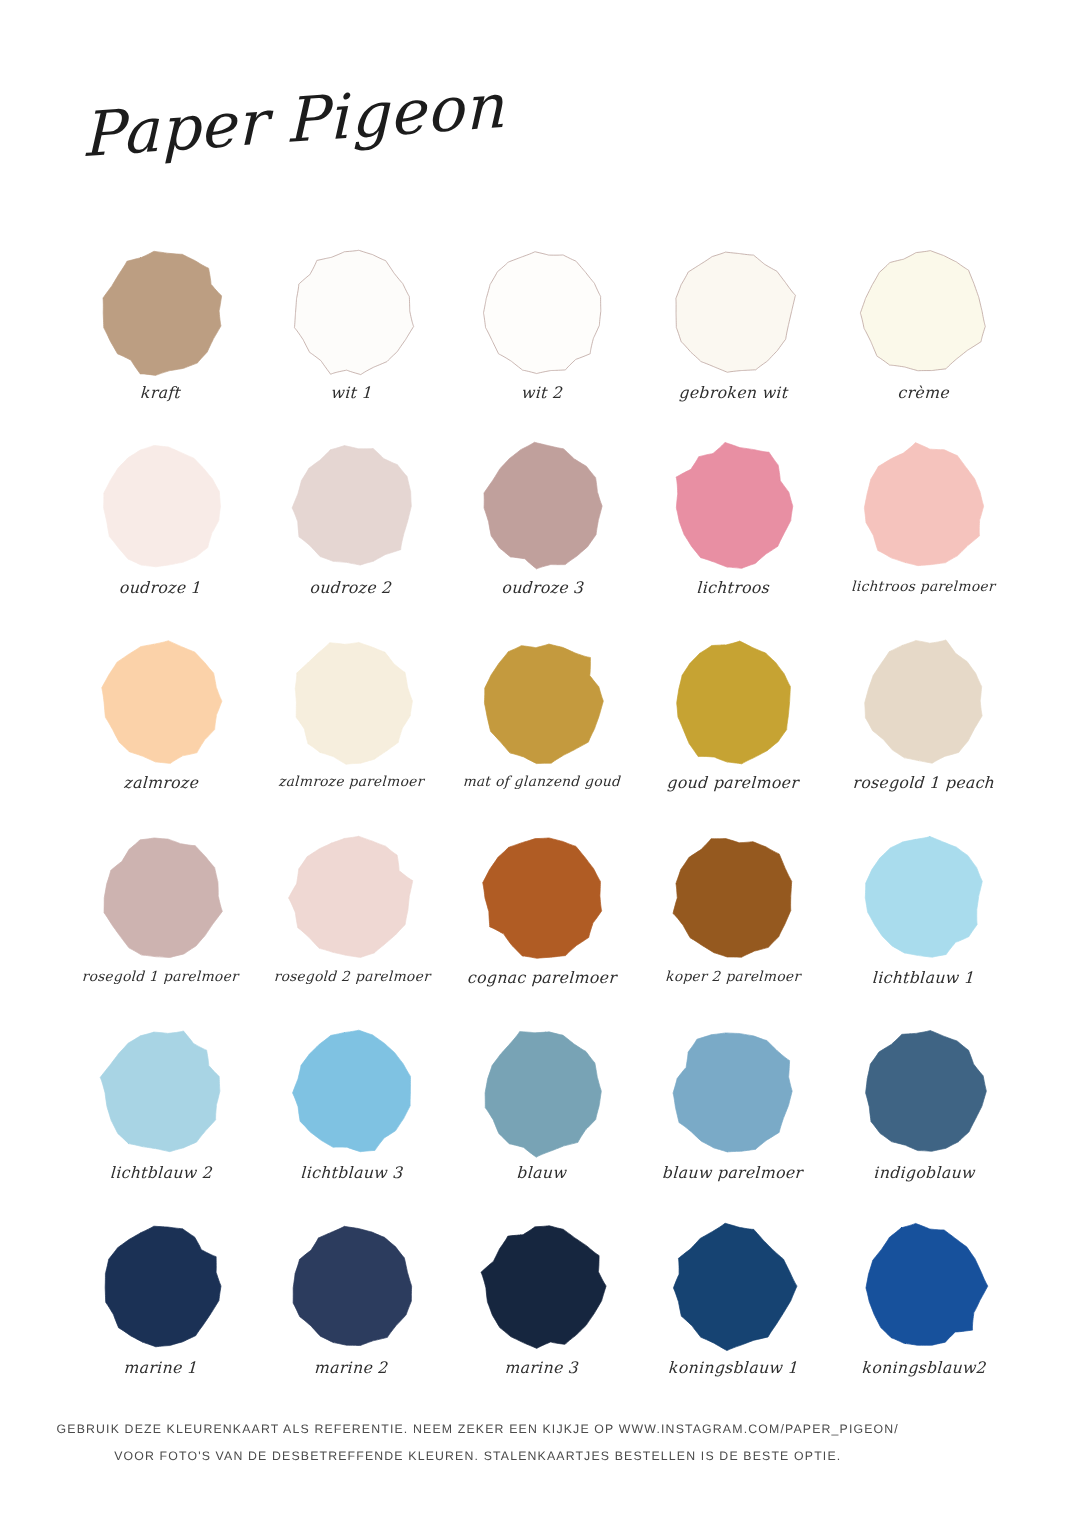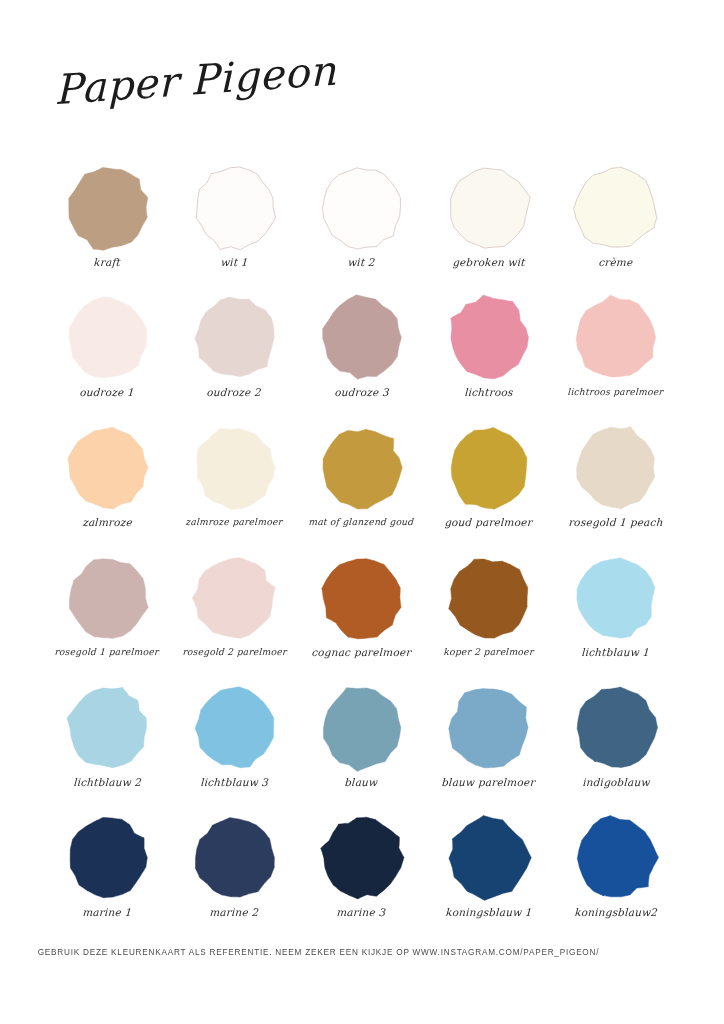--- a/index.html
+++ b/index.html
@@ -392,15 +392,16 @@
               <path d="M 97.94 50.00 C 91.23 62.42, 92.88 59.16, 92.16 60.70 C 86.95 71.91, 87.96 68.39, 87.67 70.36 C 85.57 84.70, 87.89 82.42, 85.86 82.72 C 71.16 84.90, 74.42 83.42, 73.18 84.60 C 64.22 93.15, 67.09 91.62, 65.45 91.97 C 53.56 94.48, 56.87 94.15, 55.20 94.14 C 43.14 94.06, 46.47 94.33, 44.80 94.07 C 32.71 92.17, 35.94 93.16, 34.38 92.43 C 23.04 87.16, 25.83 89.13, 24.61 87.89 C 15.74 78.91, 17.74 81.69, 16.96 80.15 C 11.34 68.93, 12.71 72.07, 12.12 70.48 C 7.80 58.98, 8.75 62.25, 8.40 60.56 C 5.80 48.31, 5.83 51.70, 6.16 50.00 C 8.57 37.70, 7.69 41.02, 8.23 39.40 C 12.16 27.63, 10.57 30.58, 11.62 29.25 C 19.23 19.64, 17.18 22.42, 18.18 20.96 C 25.45 10.42, 23.01 12.98, 24.45 11.88 C 34.87 3.90, 31.68 5.45, 33.43 5.00 C 46.11 1.68, 42.63 1.49, 44.36 2.14 C 56.90 6.81, 53.47 6.00, 55.17 6.16 C 67.45 7.37, 64.38 6.17, 65.76 7.20 C 75.73 14.69, 73.02 12.62, 74.36 13.65 C 84.06 21.18, 81.75 18.72, 82.72 20.14 C 89.78 30.44, 88.07 27.43, 88.81 29.02 C 94.19 40.56, 92.73 37.21, 93.45 38.97 C 98.66 51.76, 98.86 48.29, 97.94 50.00 Z" fill="#17519c" stroke="#17519c" stroke-width="0.55"></path>
             </svg>
           </div>
           <div class="label">koningsblauw2</div>
         </div>
       </div>
     </div>
 
   <div class="footer">
     <div class="footer-line">GEBRUIK DEZE KLEURENKAART ALS REFERENTIE. NEEM ZEKER EEN KIJKJE OP WWW.INSTAGRAM.COM/PAPER_PIGEON/</div>
+    <div class="footer-line">VOOR FOTO'S VAN DE DESBETREFFENDE KLEUREN. STALENKAARTJES BESTELLEN IS DE BESTE OPTIE.</div>
   </div>
 
 </div>
 
 </body></html>

